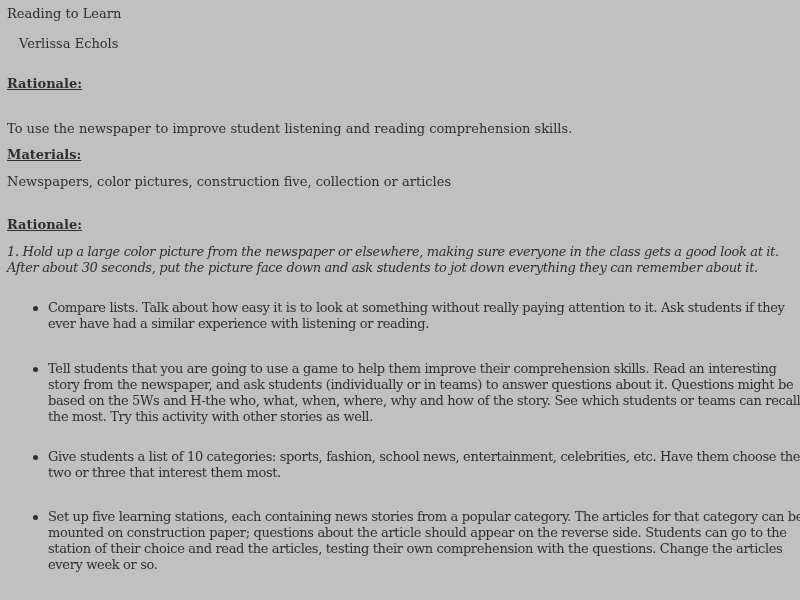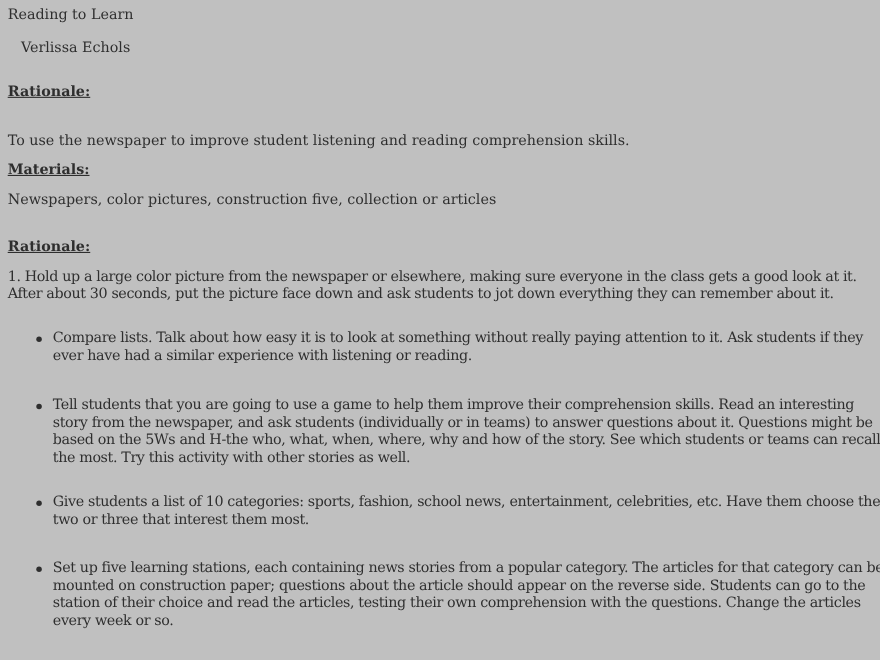--- a/index.html
+++ b/index.html
@@ -49,21 +49,21 @@
     .h-procedures { top: 217px; }
     .para {
       left: 7px;
       width: 790px;
       white-space: normal;
       line-height: 16px;
       letter-spacing: -0.35px;
     }
     .p-rationale { top: 121px; letter-spacing: 0; }
     .p-materials { top: 174px; letter-spacing: 0; }
-    .p-step1 { top: 244px; }
+    .p-step1 { top: 244px; font-style: italic; }
     ul.bullets {
       position: absolute;
       left: 0;
       top: 0;
       margin: 0;
       padding: 0;
       list-style: none;
     }
     .bullet-item {
       position: absolute;

